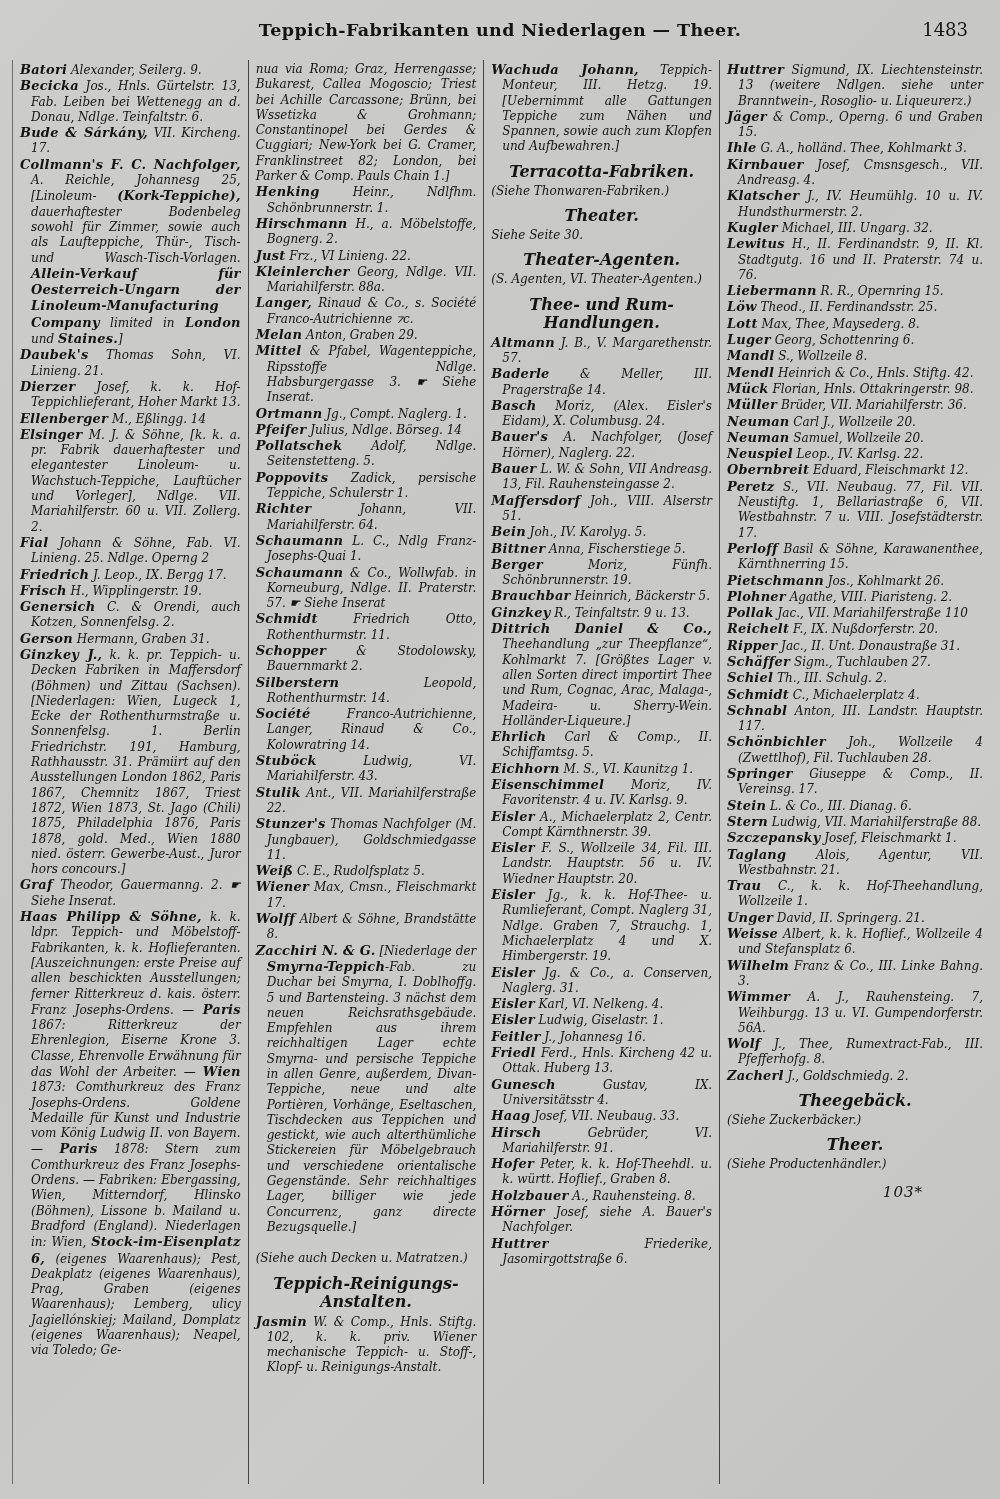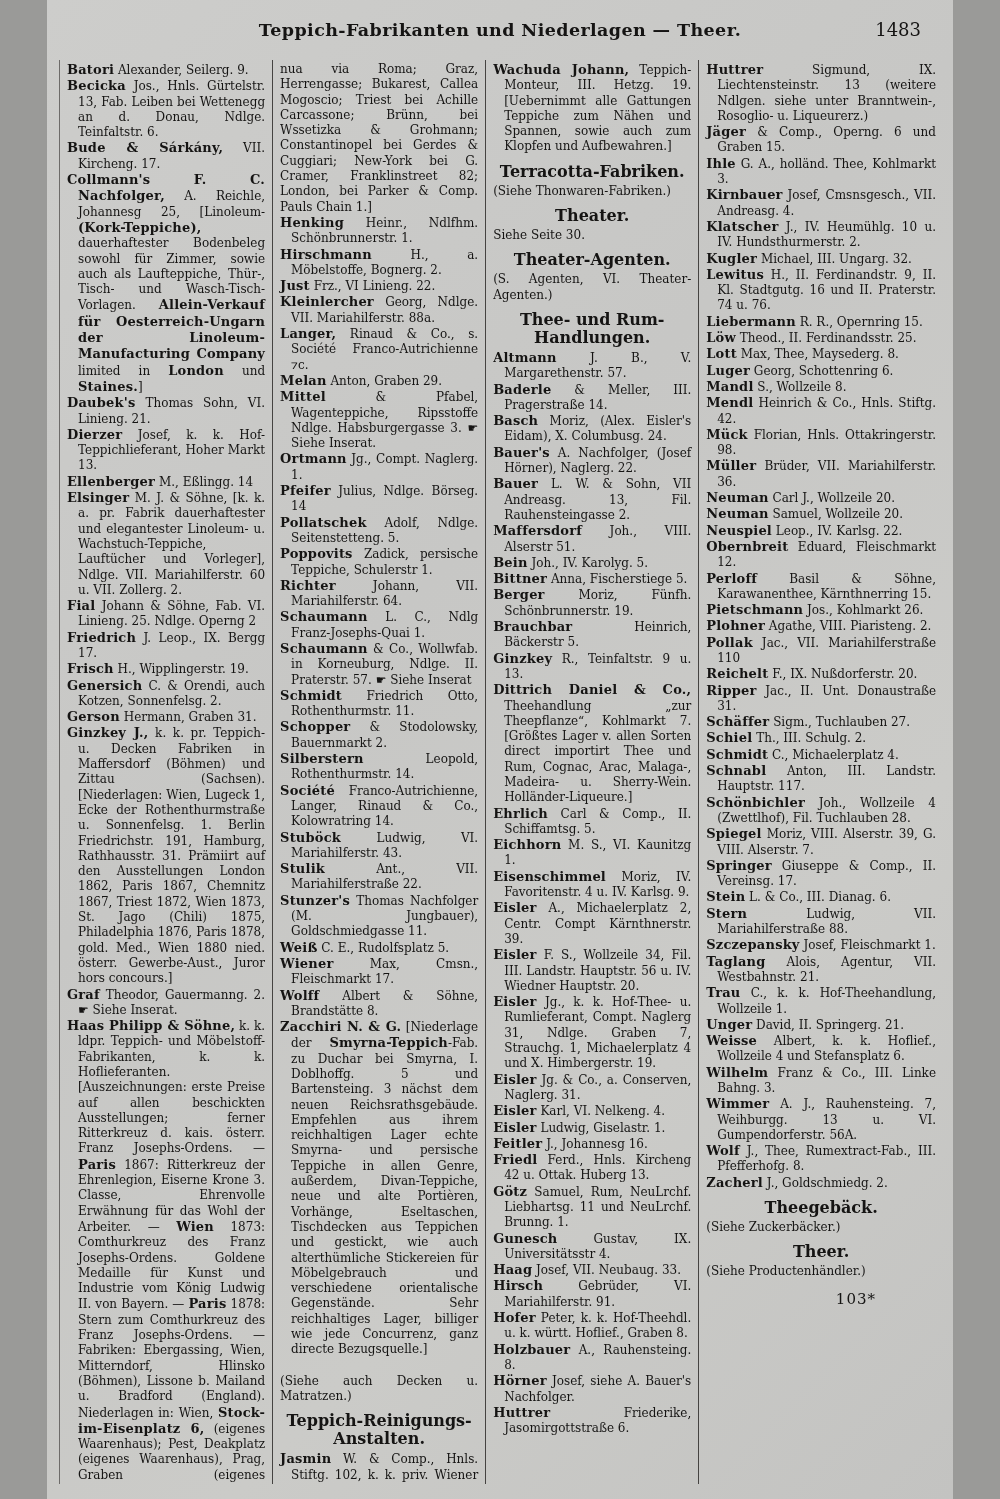--- a/index.html
+++ b/index.html
@@ -1,27 +1,27 @@
 <!DOCTYPE html>
 <html><head>
 <meta charset="utf-8">
 <style>
   html,body { margin:0; padding:0; background:#9a9a98; }
   .page {
-    position:relative; width:906px; height:1499px; margin:0 auto;
+    position:relative; width:1000px; height:1499px; margin:0 auto;
     background:linear-gradient(135deg,#cdcdcb 0%,#c7c7c5 40%,#cbcbc8 70%,#c3c3c1 100%);
     font-family:"DejaVu Serif", serif; color:#151413; overflow:hidden;
   }
   .header-row { position:relative; height:54px; }
   .page-title {
     position:absolute; left:0; right:0; top:20px; text-align:center;
     font-weight:bold; font-size:17.5px; letter-spacing:.4px;
   }
   .page-number { position:absolute; right:32px; top:19px; font-size:18px; }
-  .columns { display:flex; align-items:stretch; padding:6px 10px 0 12px; height:1430px; box-sizing:border-box; }
+  .columns { display:flex; align-items:stretch; padding:6px 10px 0 12px; height:1430px; box-sizing:border-box;font-style:italic; }
   .column { flex:1 1 0; padding:2px 7px 0 7px; overflow:hidden; border-right:1.5px solid #454341; }
   .column:first-child { border-left:1px solid #6d6b69; }
   .column:last-child { border-right:none; flex:1.16 1 0; }
   .column p { margin:0; font-size:12px; line-height:15.3px; text-align:justify; }
   .column p b { font-size:13px; letter-spacing:.2px; }
   .entry { text-indent:-11px; padding-left:11px; }
   .continuation { text-indent:0; padding-left:0; }
   .heading { text-align:center !important; font-weight:bold; font-size:16px !important; line-height:18px !important; margin:8px 0 3px !important; }
   .subnote { text-align:left; margin:0 0 4px !important; }
   .note { margin:16px 0 2px !important; }
@@ -110,21 +110,20 @@
         <p class="entry"><b>Eichhorn</b> M. S., VI. Kaunitzg 1.</p>
         <p class="entry"><b>Eisenschimmel</b> Moriz, IV. Favoritenstr. 4 u. IV. Karlsg. 9.</p>
         <p class="entry"><b>Eisler</b> A., Michaelerplatz 2, Centr. Compt Kärnthnerstr. 39.</p>
         <p class="entry"><b>Eisler</b> F. S., Wollzeile 34, Fil. III. Landstr. Hauptstr. 56 u. IV. Wiedner Hauptstr. 20.</p>
         <p class="entry"><b>Eisler</b> Jg., k. k. Hof-Thee- u. Rumlieferant, Compt. Naglerg 31, Ndlge. Graben 7, Strauchg. 1, Michaelerplatz 4 und X. Himbergerstr. 19.</p>
         <p class="entry"><b>Eisler</b> Jg. &amp; Co., a. Conserven, Naglerg. 31.</p>
         <p class="entry"><b>Eisler</b> Karl, VI. Nelkeng. 4.</p>
         <p class="entry"><b>Eisler</b> Ludwig, Giselastr. 1.</p>
         <p class="entry"><b>Feitler</b> J., Johannesg 16.</p>
         <p class="entry"><b>Friedl</b> Ferd., Hnls. Kircheng 42 u. Ottak. Huberg 13.</p>
-        <p class="entry"><b>Götz</b> Samuel, Rum, NeuLrchf. Liebhartsg. 11 und NeuLrchf. Brunng. 1.</p>
         <p class="entry"><b>Gunesch</b> Gustav, IX. Universitätsstr 4.</p>
         <p class="entry"><b>Haag</b> Josef, VII. Neubaug. 33.</p>
         <p class="entry"><b>Hirsch</b> Gebrüder, VI. Mariahilferstr. 91.</p>
         <p class="entry"><b>Hofer</b> Peter, k. k. Hof-Theehdl. u. k. württ. Hoflief., Graben 8.</p>
         <p class="entry"><b>Holzbauer</b> A., Rauhensteing. 8.</p>
         <p class="entry"><b>Hörner</b> Josef, siehe A. Bauer's Nachfolger.</p>
         <p class="entry"><b>Huttrer</b> Friederike, Jasomirgottstraße 6.</p>
       </div>
       <div class="column">
         <p class="entry"><b>Huttrer</b> Sigmund, IX. Liechtensteinstr. 13 (weitere Ndlgen. siehe unter Branntwein-, Rosoglio- u. Liqueurerz.)</p>
@@ -139,32 +138,32 @@
         <p class="entry"><b>Lott</b> Max, Thee, Maysederg. 8.</p>
         <p class="entry"><b>Luger</b> Georg, Schottenring 6.</p>
         <p class="entry"><b>Mandl</b> S., Wollzeile 8.</p>
         <p class="entry"><b>Mendl</b> Heinrich &amp; Co., Hnls. Stiftg. 42.</p>
         <p class="entry"><b>Mück</b> Florian, Hnls. Ottakringerstr. 98.</p>
         <p class="entry"><b>Müller</b> Brüder, VII. Mariahilferstr. 36.</p>
         <p class="entry"><b>Neuman</b> Carl J., Wollzeile 20.</p>
         <p class="entry"><b>Neuman</b> Samuel, Wollzeile 20.</p>
         <p class="entry"><b>Neuspiel</b> Leop., IV. Karlsg. 22.</p>
         <p class="entry"><b>Obernbreit</b> Eduard, Fleischmarkt 12.</p>
+        <p class="entry"><b>Peretz</b> S., VII. Neubaug. 77, Fil. VII. Neustiftg. 1, Bellariastraße 6, VII. Westbahnstr. 7 u. VIII. Josefstädterstr. 17.</p>
         <p class="entry"><b>Perloff</b> Basil &amp; Söhne, Karawanenthee, Kärnthnerring 15.</p>
         <p class="entry"><b>Pietschmann</b> Jos., Kohlmarkt 26.</p>
         <p class="entry"><b>Plohner</b> Agathe, VIII. Piaristeng. 2.</p>
         <p class="entry"><b>Pollak</b> Jac., VII. Mariahilferstraße 110</p>
         <p class="entry"><b>Reichelt</b> F., IX. Nußdorferstr. 20.</p>
         <p class="entry"><b>Ripper</b> Jac., II. Unt. Donaustraße 31.</p>
         <p class="entry"><b>Schäffer</b> Sigm., Tuchlauben 27.</p>
         <p class="entry"><b>Schiel</b> Th., III. Schulg. 2.</p>
         <p class="entry"><b>Schmidt</b> C., Michaelerplatz 4.</p>
         <p class="entry"><b>Schnabl</b> Anton, III. Landstr. Hauptstr. 117.</p>
         <p class="entry"><b>Schönbichler</b> Joh., Wollzeile 4 (Zwettlhof), Fil. Tuchlauben 28.</p>
-        <p class="entry"><b>Spiegel</b> Moriz, VIII. Alserstr. 39, G. VIII. Alserstr. 7.</p>
         <p class="entry"><b>Springer</b> Giuseppe &amp; Comp., II. Vereinsg. 17.</p>
         <p class="entry"><b>Stein</b> L. &amp; Co., III. Dianag. 6.</p>
         <p class="entry"><b>Stern</b> Ludwig, VII. Mariahilferstraße 88.</p>
         <p class="entry"><b>Szczepansky</b> Josef, Fleischmarkt 1.</p>
         <p class="entry"><b>Taglang</b> Alois, Agentur, VII. Westbahnstr. 21.</p>
         <p class="entry"><b>Trau</b> C., k. k. Hof-Theehandlung, Wollzeile 1.</p>
         <p class="entry"><b>Unger</b> David, II. Springerg. 21.</p>
         <p class="entry"><b>Weisse</b> Albert, k. k. Hoflief., Wollzeile 4 und Stefansplatz 6.</p>
         <p class="entry"><b>Wilhelm</b> Franz &amp; Co., III. Linke Bahng. 3.</p>
         <p class="entry"><b>Wimmer</b> A. J., Rauhensteing. 7, Weihburgg. 13 u. VI. Gumpendorferstr. 56A.</p>

